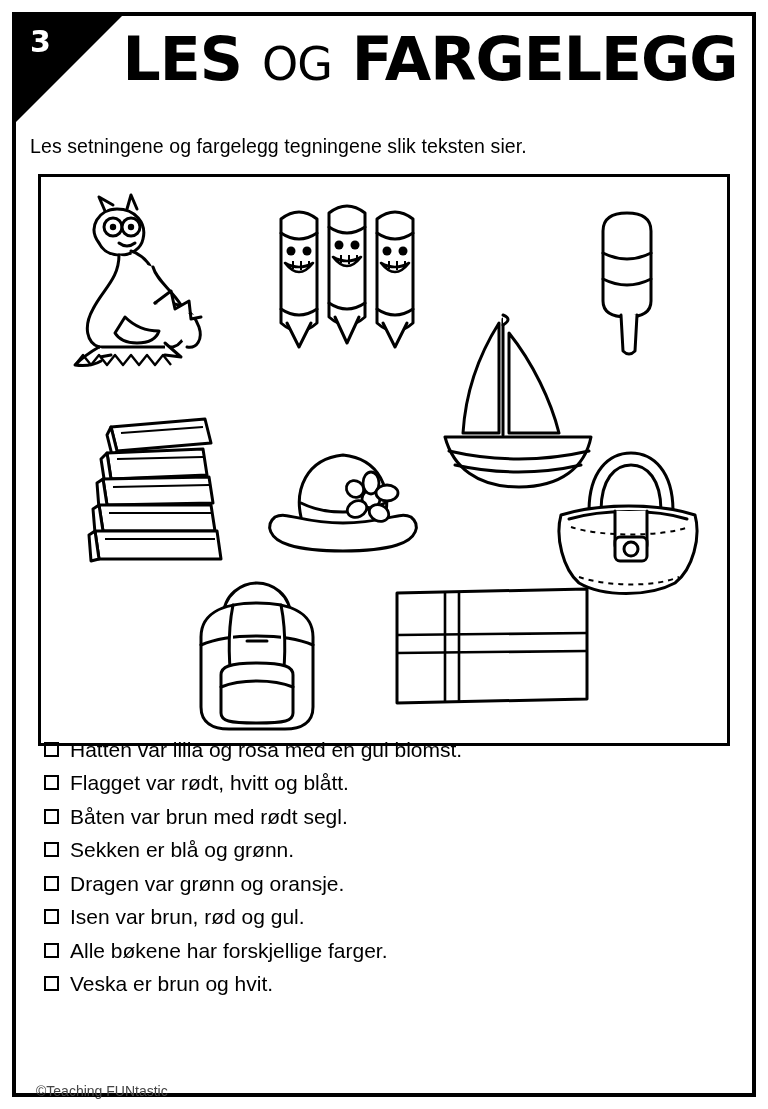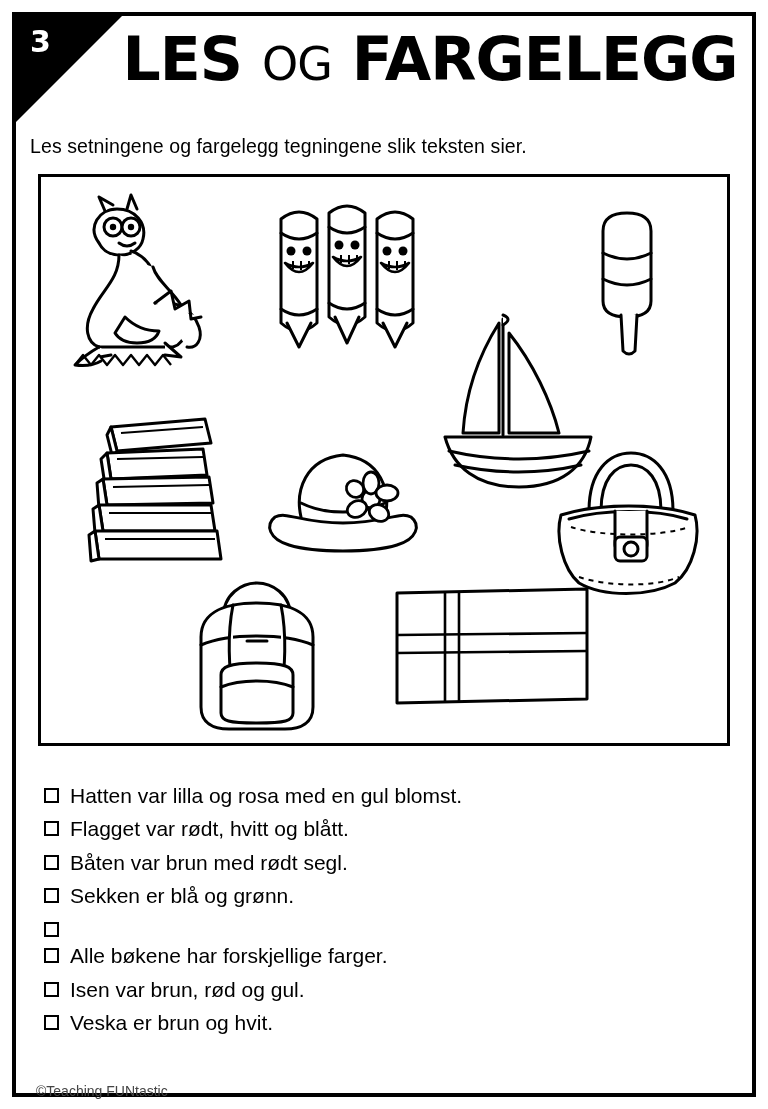--- a/index.html
+++ b/index.html
@@ -85,21 +85,21 @@
     border: 3px solid #000;
     box-sizing: border-box;
   }
   .pic {
     position: absolute;
   }
   
   .sentences {
     position: absolute;
     left: 44px;
-    top: 782px;
+    top: 736px;
     width: 700px;
   }
   .sentence-row {
     display: flex;
     align-items: flex-start;
     margin-bottom: 5.5px;
   }
   .checkbox {
     width: 15px;
     height: 15px;
@@ -310,28 +310,29 @@
     <div class="sentence-row">
       <div class="checkbox"></div>
       <div class="sentence-text">Båten var brun med rødt segl.</div>
     </div>
     <div class="sentence-row">
       <div class="checkbox"></div>
       <div class="sentence-text">Sekken er blå og grønn.</div>
     </div>
     <div class="sentence-row">
       <div class="checkbox"></div>
+      <div class="sentence-text">Dragen var grønn og oransje.</div>
+    </div>
+    <div class="sentence-row">
+      <div class="checkbox"></div>
+      <div class="sentence-text">Isen var brun, rød og gul.</div>
     </div>
     <div class="sentence-row">
       <div class="checkbox"></div>
       <div class="sentence-text">Alle bøkene har forskjellige farger.</div>
-    </div>
-    <div class="sentence-row">
-      <div class="checkbox"></div>
-      <div class="sentence-text">Isen var brun, rød og gul.</div>
     </div>
     <div class="sentence-row">
       <div class="checkbox"></div>
       <div class="sentence-text">Veska er brun og hvit.</div>
     </div>
   </div>
 
   <div class="footer">©Teaching FUNtastic</div>
 </div>
 

